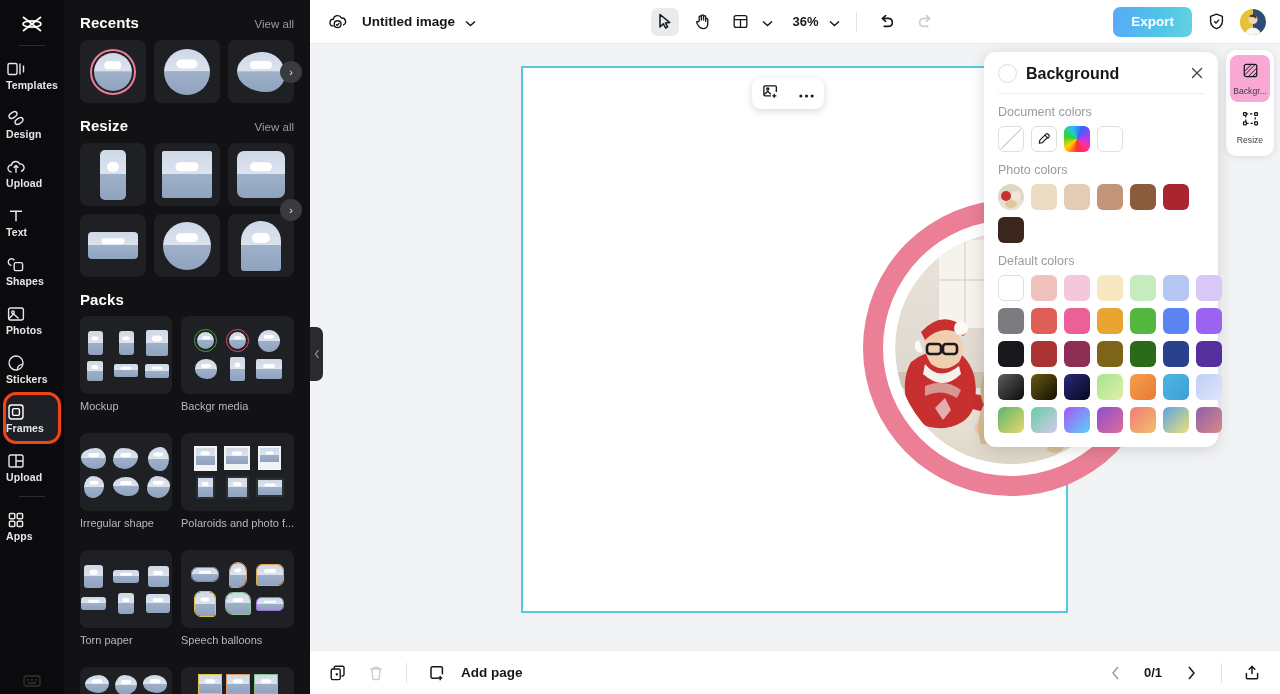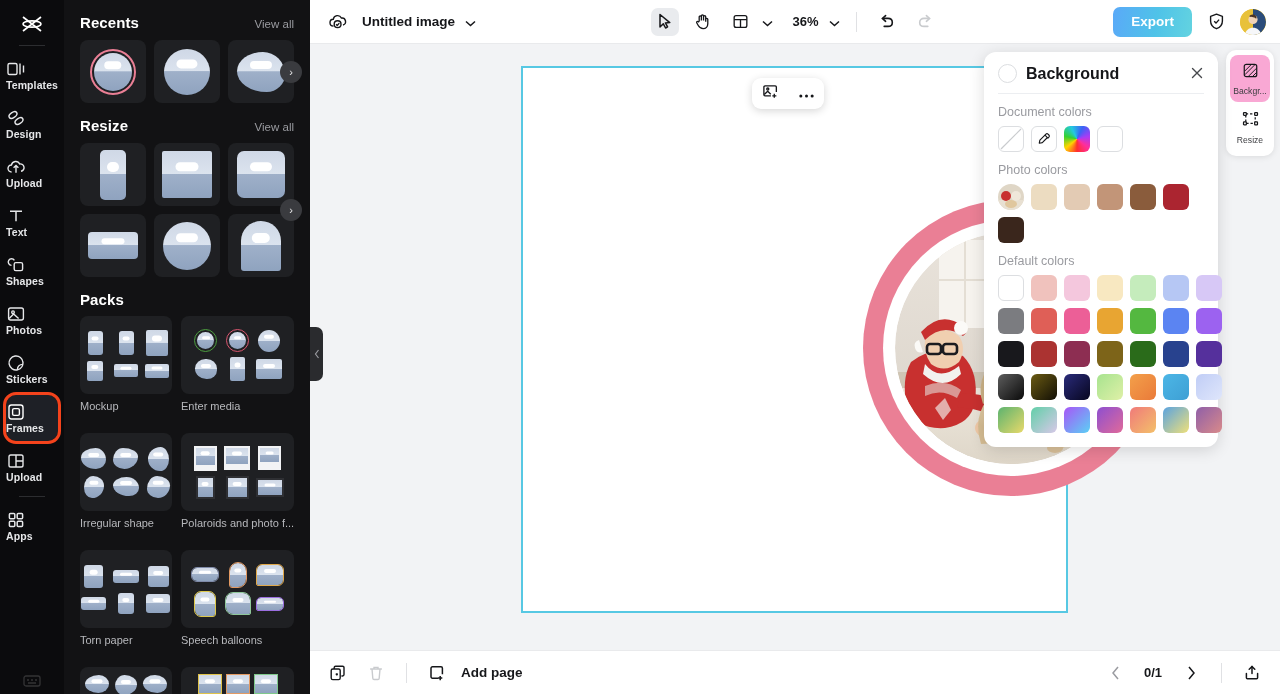--- a/index.html
+++ b/index.html
@@ -333,21 +333,21 @@
               </div>
               <div style="margin:auto;width:23px;height:23px;border-radius:50%;border:1.8px solid #d9566f;display:flex;align-items:center;justify-content:center;">
                 <div class="ph" style="width:17px;height:17px;border-radius:50%;"></div>
               </div>
               <div class="ph" style="width:22px;height:22px;border-radius:50%;margin:auto;"></div>
               <div class="ph" style="width:22px;height:20px;border-radius:50% 50% 46% 54%;margin:auto;"></div>
               <div class="ph" style="width:15px;height:24px;border-radius:2px;margin:auto;"></div>
               <div class="ph" style="width:26px;height:20px;border-radius:2px;margin:auto;"></div>
             </div>
           </div>
-          <div class="pack-label">Enter media</div>
+          <div class="pack-label">Backgr media</div>
         </div>
         <div>
           <div class="pack-cell">
             <div style="display:grid;grid-template-columns:repeat(3,1fr);gap:5px;width:92px;">
               <div class="ph" style="width:25px;height:21px;border-radius:58% 42% 40% 60%/46% 56% 44% 54%;margin:auto;"></div>
               <div class="ph" style="width:25px;height:21px;border-radius:40% 60% 55% 45%/56% 40% 60% 44%;margin:auto;"></div>
               <div class="ph" style="width:21px;height:24px;border-radius:60% 40% 42% 58%/50% 52% 48% 50%;margin:auto;"></div>
               <div class="ph" style="width:20px;height:22px;border-radius:46% 54% 60% 40%/52% 44% 56% 48%;margin:auto;"></div>
               <div class="ph" style="width:26px;height:19px;border-radius:52% 48% 38% 62%/44% 58% 42% 56%;margin:auto;"></div>
               <div class="ph" style="width:23px;height:22px;border-radius:44% 56% 52% 48%/58% 42% 58% 42%;margin:auto;"></div>

